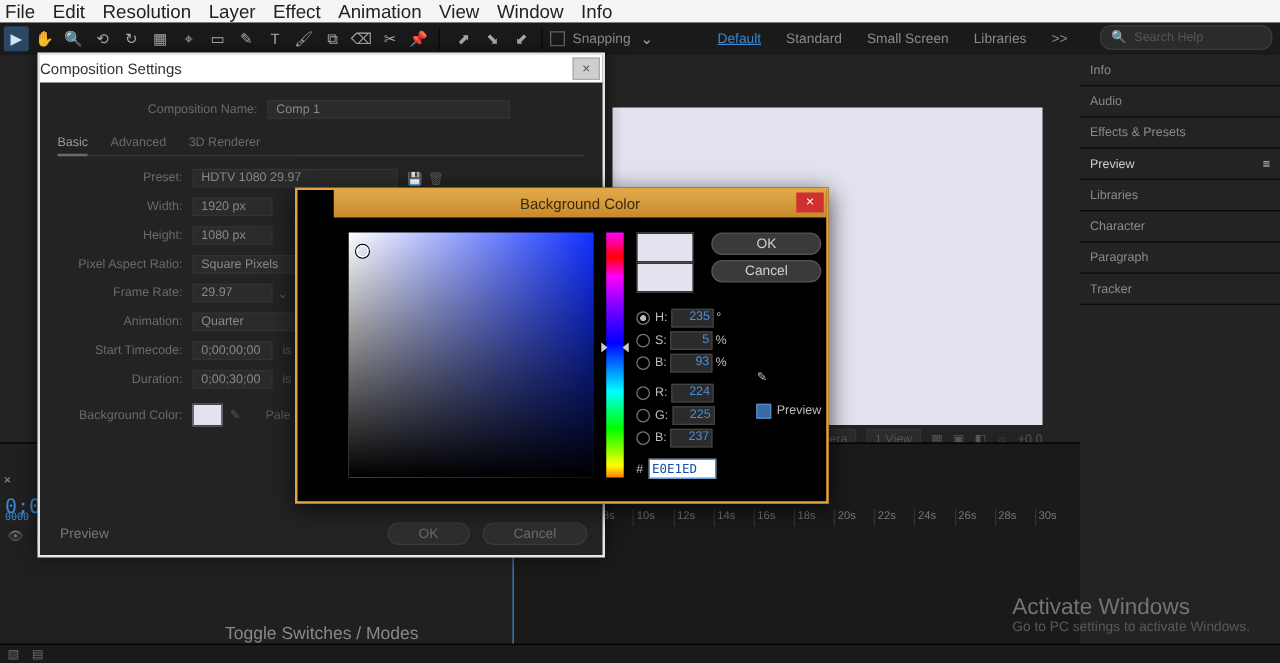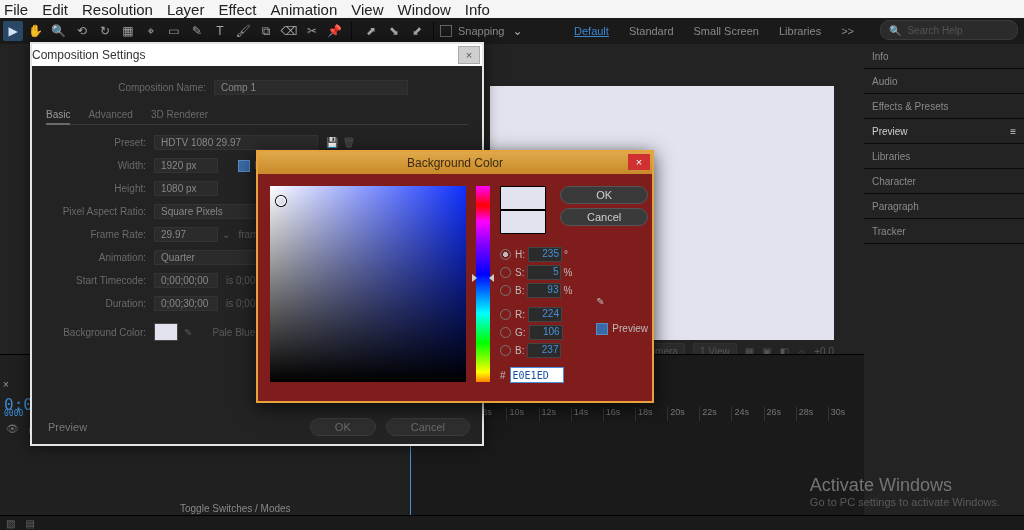--- a/index.html
+++ b/index.html
@@ -46,21 +46,21 @@
   .viewer-controls{position:absolute;left:488px;right:30px;bottom:-6px;height:18px;display:flex;align-items:center;gap:8px;color:#555;font-size:10px;}
   .vc{padding:0 6px;border:1px solid #333;border-radius:2px;background:#2b2b2b;height:14px;display:flex;align-items:center;}
 
   
   .timeline{position:absolute;left:0;right:160px;top:354px;bottom:14px;background:var(--ae-panel-dk);border-top:1px solid #000;}
   .tl-left{position:absolute;left:0;top:0;bottom:0;width:410px;background:#202020;border-right:1px solid #000;}
   .tl-left .tabx{position:absolute;left:3px;top:24px;color:#999;font-size:10px;}
   .tl-left .playhead-time{position:absolute;left:4px;top:40px;color:#3b87d0;font-size:16px;font-family:monospace;}
   .tl-left .playhead-frames{position:absolute;left:4px;top:54px;color:#3b87d0;font-size:8px;font-family:monospace;}
   .tl-left .eyeballs{position:absolute;left:6px;top:68px;color:#777;font-size:10px;letter-spacing:3px;}
-  .tl-toggles{position:absolute;left:180px;bottom:2px;font-size:10px;color:#888;}
+  .tl-toggles{position:absolute;left:180px;bottom:2px;font-size:14px;color:#888;}
   .tl-ticks{position:absolute;left:410px;right:4px;top:52px;height:14px;display:flex;color:#777;font-size:9px;}
   .tl-ticks span{flex:1;border-left:1px solid #333;padding-left:2px;}
   .tl-cursor{position:absolute;left:410px;top:52px;bottom:0;width:1px;background:#4a90d9;}
   .tl-cursor:before{content:"";position:absolute;top:-6px;left:-4px;width:0;height:0;border-left:5px solid transparent;border-right:5px solid transparent;border-top:7px solid #4a90d9;}
 
   
   .status{position:absolute;left:0;right:0;bottom:0;height:14px;background:#1a1a1a;border-top:1px solid #000;display:flex;align-items:center;color:#666;font-size:10px;padding:0 6px;gap:10px;}
 
   
   .watermark{position:absolute;right:24px;bottom:22px;text-align:left;color:#5a5a5a;pointer-events:none;}
@@ -78,21 +78,21 @@
   .comp-row .chk{width:10px;height:10px;background:#3a6aa5;border:1px solid #5a8ac5;margin-right:4px;}
   .comp-tabs{display:flex;gap:18px;border-bottom:1px solid #3a3a3a;margin-bottom:10px;padding-bottom:4px;font-size:10px;}
   .comp-tabs .t{color:#6a6a6a;}
   .comp-tabs .t.active{color:#9a9a9a;border-bottom:2px solid #6a6a6a;padding-bottom:3px;margin-bottom:-5px;}
   .bgcolor-swatch{width:22px;height:16px;background:#e3e3ef;border:1px solid #444;vertical-align:middle;}
   .comp-foot{position:absolute;left:0;right:0;bottom:0;padding:8px 12px;display:flex;align-items:center;justify-content:flex-end;gap:10px;}
   .comp-foot .pv{margin-right:auto;display:flex;align-items:center;gap:4px;color:#777;}
   .comp-foot button{background:#2e2e2e;border:1px solid #3a3a3a;border-radius:10px;color:#6a6a6a;padding:2px 24px;font-size:11px;}
 
   
-  .color-dlg{position:absolute;left:256px;top:150px;width:394px;background:#7f1d1d;border:2px solid var(--ae-dlg-border);box-shadow:0 4px 18px rgba(0,0,0,.7);}
+  .color-dlg{position:absolute;left:236px;top:150px;width:394px;background:#000000;border:2px solid var(--ae-dlg-border);box-shadow:0 4px 18px rgba(0,0,0,.7);padding-left:29px;}
   .color-dlg .ctitle{height:22px;background:#d49a3a;background:linear-gradient(#e0a84a,#c88a2a);color:#3a2a10;font-size:12px;display:flex;align-items:center;justify-content:center;position:relative;}
   .color-dlg .ctitle .cx{position:absolute;right:2px;top:2px;width:22px;height:16px;background:#d03030;color:#fff;display:flex;align-items:center;justify-content:center;font-size:11px;}
   .color-dlg .cbody{display:flex;padding:12px;gap:10px;}
   
   .sv-box{position:relative;width:196px;height:196px;flex:none;background:linear-gradient(to top, #000, rgba(0,0,0,0)), linear-gradient(to right, #fff, #1030ff);}
   .sv-cursor{position:absolute;width:8px;height:8px;border:1px solid #fff;border-radius:50%;left:6px;top:10px;box-shadow:0 0 0 1px #000;}
   
   .hue{width:14px;height:196px;flex:none;position:relative;background:linear-gradient(to bottom,#ff00ff 0%,#ff0000 10%,#ff0080 14%,#ff00ff 18%,#8000ff 30%,#0000ff 45%,#0080ff 55%,#00ffff 65%,#00ff80 72%,#00ff00 80%,#80ff00 88%,#ffff00 95%,#ff8000 100%);}
   .hue-ptr{position:absolute;left:-4px;width:0;height:0;border-top:4px solid transparent;border-bottom:4px solid transparent;border-left:5px solid #ccc;top:88px;}
   .hue-ptr.r{left:auto;right:-4px;border-left:none;border-right:5px solid #ccc;}
@@ -367,21 +367,21 @@
             <div class="row">
                 <div class="radio"></div>
                 <span>R:</span>
                 <span style="width:3px"></span>
                 <span class="cin">224</span>
               </div>
             <div class="row">
                 <div class="radio"></div>
                 <span>G:</span>
                 <span style="width:3px"></span>
-                <span class="cin">106</span>
+                <span class="cin">225</span>
               </div>
             <div class="row">
                 <div class="radio"></div>
                 <span>B:</span>
                 <span style="width:3px"></span>
                 <span class="cin">237</span>
               </div>
             <div style="height:6px"></div>
             <div class="row">
               <span style="margin-right:4px">#</span>

